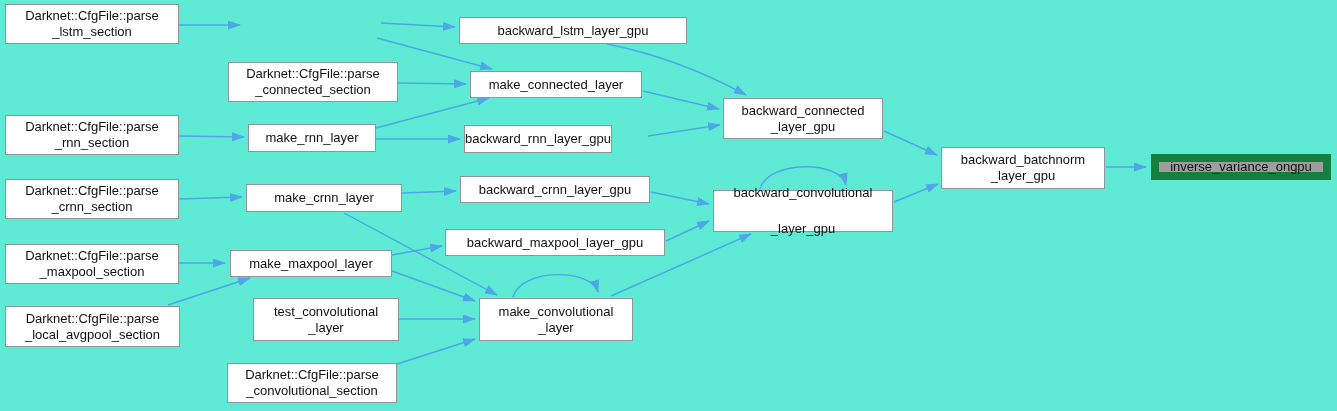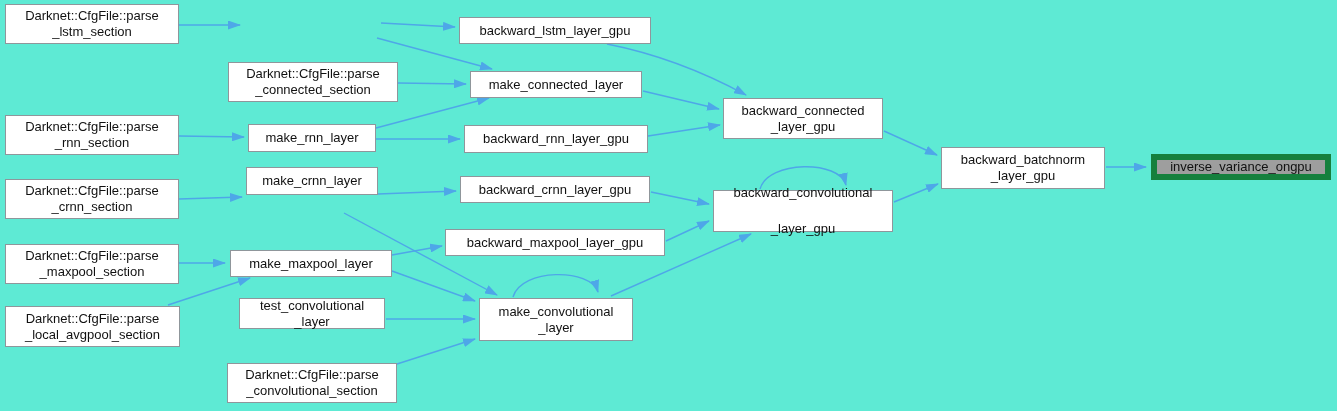--- a/index.html
+++ b/index.html
@@ -8,21 +8,21 @@
     font-family:"Liberation Sans","DejaVu Sans",sans-serif;overflow:hidden;
   }
   #edge-layer{position:absolute;left:0;top:0;width:1337px;height:411px;}
   #edge-layer path.edge{fill:none;stroke-width:1.4px;}
   .node{
     position:absolute;box-sizing:border-box;
     background:#ffffff;border:1.5px solid #8f969b;color:#111111;
     display:flex;flex-direction:column;align-items:center;justify-content:center;
     font-size:13px;line-height:1.2;text-align:center;white-space:nowrap;
   }
-  .node.highlight{background:#9e9e9e;border:6px solid #15803d;}
+  .node.highlight{background:#9e9e9e;border:8px solid #15803d;}
   .nline{pointer-events:none;}
 </style>
 </head>
 <body>
 
 <div id="graph" style="background: #5eead4;">
   <svg id="edge-layer" width="1337" height="411" viewBox="0 0 1337 411" xmlns="http://www.w3.org/2000/svg">
     <defs>
       <marker id="arrow" markerUnits="userSpaceOnUse" markerWidth="13" markerHeight="9" refX="12" refY="4.5" orient="auto">
         <path d="M0,0 L13,4.5 L0,9 Z" fill="#4ea7e8"></path>
@@ -53,49 +53,49 @@
       <path d="M386,319 L475,319" class="edge" stroke="#4ea7e8" marker-end="url(#arrow)"></path>
       <path d="M397,364 L475,339" class="edge" stroke="#4ea7e8" marker-end="url(#arrow)"></path>
       <path d="M611,296 L751,234" class="edge" stroke="#4ea7e8" marker-end="url(#arrow)"></path>
       <path d="M513,297 C521,268 591,268 598,292" class="edge" stroke="#4ea7e8" marker-end="url(#arrow)"></path>
       <path d="M760,189 C768,160 840,160 846,185" class="edge" stroke="#4ea7e8" marker-end="url(#arrow)"></path>
     </svg>
 <div class="node" style="left: 5px; top: 4px; width: 174px; height: 40px;">
       <div class="nline">Darknet::CfgFile::parse</div>
       <div class="nline">_lstm_section</div>
     </div>
-    <div class="node" style="left: 459px; top: 17px; width: 192px; height: 27px;">
+    <div class="node" style="left: 459px; top: 17px; width: 228px; height: 27px;">
       <div class="nline">backward_lstm_layer_gpu</div>
     </div>
     <div class="node" style="left: 228px; top: 62px; width: 170px; height: 40px;">
       <div class="nline">Darknet::CfgFile::parse</div>
       <div class="nline">_connected_section</div>
     </div>
     <div class="node" style="left: 470px; top: 71px; width: 172px; height: 27px; text-align: right;">
       <div class="nline">make_connected_layer</div>
     </div>
     <div class="node" style="left: 5px; top: 115px; width: 174px; height: 40px;">
       <div class="nline">Darknet::CfgFile::parse</div>
       <div class="nline">_rnn_section</div>
     </div>
     <div class="node" style="left: 248px; top: 124px; width: 128px; height: 28px;">
       <div class="nline">make_rnn_layer</div>
     </div>
-    <div class="node" style="left: 464px; top: 125px; width: 184px; height: 28px;">
+    <div class="node" style="left: 464px; top: 125px; width: 148px; height: 28px;">
       <div class="nline">backward_rnn_layer_gpu</div>
     </div>
     <div class="node" style="left: 723px; top: 98px; width: 160px; height: 41px;">
       <div class="nline">backward_connected</div>
       <div class="nline">_layer_gpu</div>
     </div>
     <div class="node" style="left: 5px; top: 179px; width: 174px; height: 40px;">
       <div class="nline">Darknet::CfgFile::parse</div>
       <div class="nline">_crnn_section</div>
     </div>
-    <div class="node" style="left: 246px; top: 167px; width: 132px; height: 28px; text-align: right;">
+    <div class="node" style="left: 246px; top: 184px; width: 156px; height: 28px; text-align: right;">
       <div class="nline">make_crnn_layer</div>
     </div>
     <div class="node" style="left: 460px; top: 176px; width: 190px; height: 27px;">
       <div class="nline">backward_crnn_layer_gpu</div>
     </div>
     <div class="node" style="left: 713px; top: 190px; width: 180px; height: 42px; gap: 20px;">
       <div class="nline">backward_convolutional</div>
       <div class="nline">_layer_gpu</div>
     </div>
     <div class="node" style="left: 445px; top: 229px; width: 220px; height: 27px;">
@@ -112,21 +112,21 @@
       <div class="nline">backward_batchnorm</div>
       <div class="nline">_layer_gpu</div>
     </div>
     <div class="node highlight" style="left: 1151px; top: 154px; width: 180px; height: 26px;">
       <div class="nline">inverse_variance_ongpu</div>
     </div>
     <div class="node" style="left: 5px; top: 306px; width: 175px; height: 41px;">
       <div class="nline">Darknet::CfgFile::parse</div>
       <div class="nline">_local_avgpool_section</div>
     </div>
-    <div class="node" style="left: 239px; top: 298px; width: 146px; height: 31px; text-align: center;">
+    <div class="node" style="left: 253px; top: 298px; width: 146px; height: 43px; text-align: center;">
       <div class="nline">test_convolutional</div>
       <div class="nline">_layer</div>
     </div>
     <div class="node" style="left: 479px; top: 298px; width: 154px; height: 43px; text-align: center;">
       <div class="nline">make_convolutional</div>
       <div class="nline">_layer</div>
     </div>
     <div class="node" style="left: 227px; top: 363px; width: 170px; height: 40px;">
       <div class="nline">Darknet::CfgFile::parse</div>
       <div class="nline">_convolutional_section</div>

